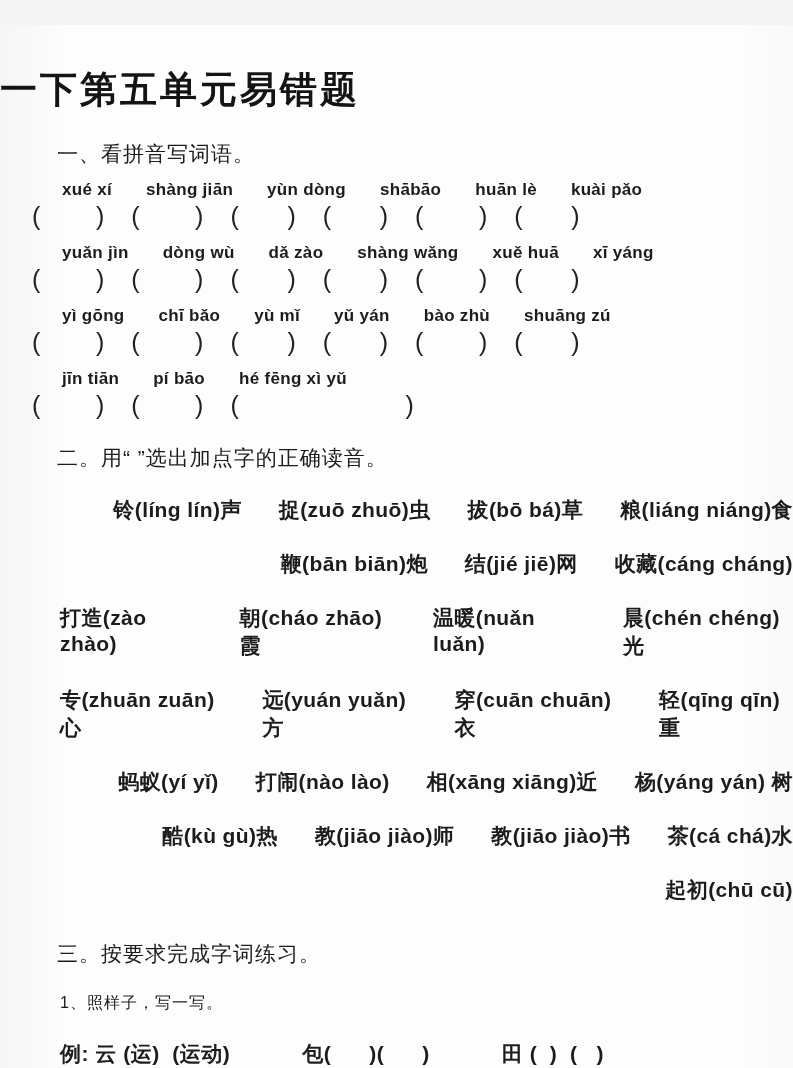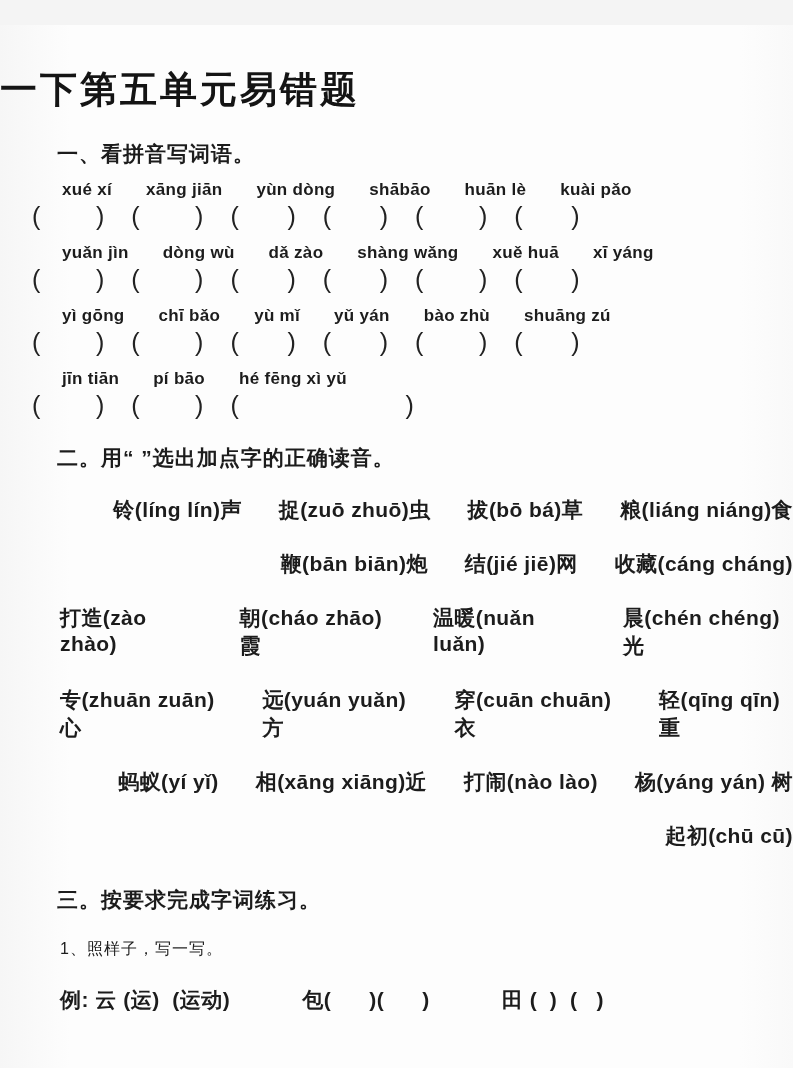--- a/index.html
+++ b/index.html
@@ -20,21 +20,21 @@
     padding-top: 40px;
     font-family: "Liberation Serif", serif;
     font-weight: 700;
     font-size: 37px;
     letter-spacing: 3px;
     color: #141414;
   }
   .sec-heading {
     margin: 18px 0 0 57px;
     font-size: 21px;
-    font-weight: 700;
+    font-weight: 400;
     letter-spacing: 1px;
   }
   .pinyin-row {
     display: flex;
     gap: 34px;
     margin: 12px 0 0 62px;
     font-size: 17px;
     font-weight: 600;
     letter-spacing: 0.3px;
   }
@@ -78,21 +78,21 @@
 <body>
 
 <div class="page">
 
   <h1 class="title">一下第五单元易错题</h1>
 
   <div class="sec-heading">一、看拼音写词语。</div>
   <div id="section1-rows">
       <div class="pinyin-row">
         <span>xué xí</span>
-        <span>xāng jiān</span>
+        <span>shàng jiān</span>
         <span>yùn dòng</span>
         <span>shābāo</span>
         <span>huān lè</span>
         <span>kuài pǎo</span>
       </div>
       <div class="paren-row">
         <span>(        )</span>
         <span>(        )</span>
         <span>(       )</span>
         <span>(       )</span>
@@ -163,23 +163,29 @@
         <span>晨(chén chéng)光</span>
       </div>
       <div class="phrase-row">
         <span>专(zhuān zuān)心</span>
         <span>远(yuán yuǎn)方</span>
         <span>穿(cuān chuān)衣</span>
         <span>轻(qīng qīn)重</span>
       </div>
       <div class="phrase-row">
         <span>蚂蚁(yí yǐ)</span>
+        <span>打闹(nào lào)</span>
         <span>相(xāng xiāng)近</span>
-        <span>打闹(nào lào)</span>
         <span>杨(yáng yán)  树</span>
+      </div>
+      <div class="phrase-row">
+        <span>酷(kù gù)热</span>
+        <span>教(jiāo jiào)师</span>
+        <span>教(jiāo jiào)书</span>
+        <span>茶(cá chá)水</span>
       </div>
       <div class="phrase-row">
         <span>起初(chū cū)</span>
       </div>
     </div>
 
   <div class="sec-heading sec3-gap">三。按要求完成字词练习。</div>
   <div class="sub-heading">1、照样子，写一写。</div>
   <div id="section3-rows">
       <div class="fill-row">

